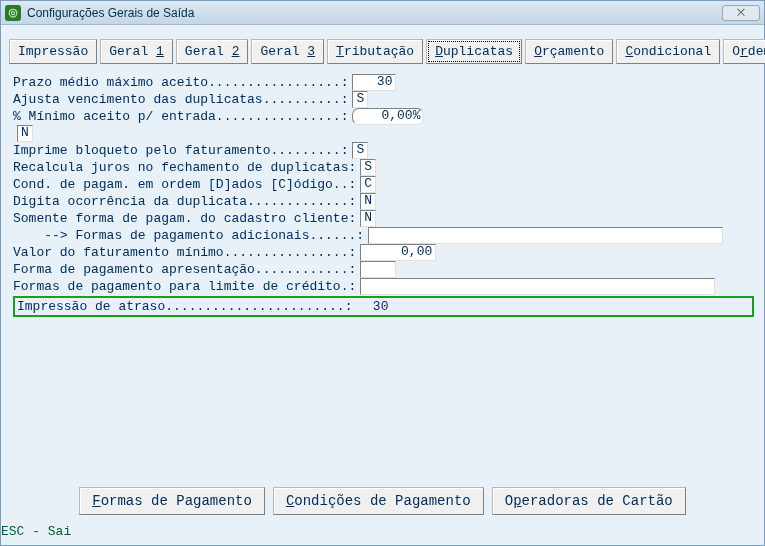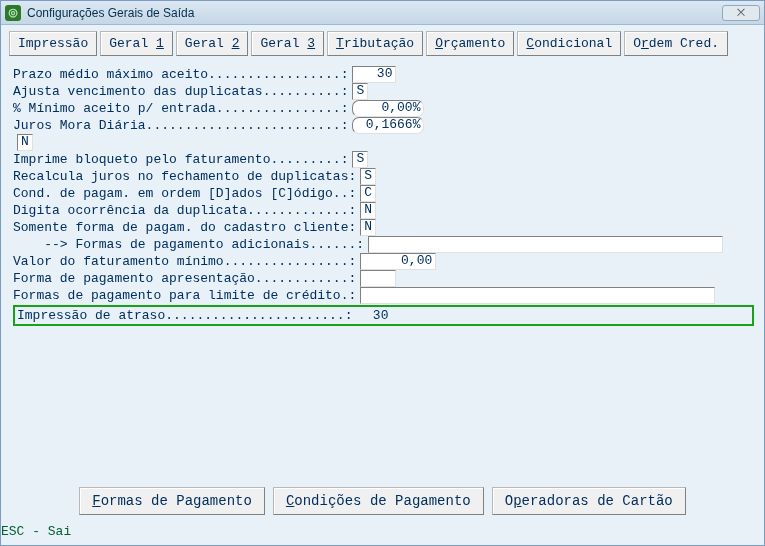--- a/index.html
+++ b/index.html
@@ -69,20 +69,21 @@
     border: 1px solid #b8b8b8;
     border-right-color: #808080;
     border-bottom-color: #808080;
     padding: 4px 8px;
     font-family: "Courier New", monospace;
     font-size: 13px;
     color: #003060;
     cursor: pointer;
     box-shadow: inset 1px 1px 0 #fff;
     white-space: nowrap;
+    margin-top: 8px;
   }
   .tab.active {
     outline: 1px dotted #000;
     outline-offset: -3px;
   }
   .tab u { text-decoration: underline; }
 
   .form-area {
     padding: 0 2px 0 4px;
     color: #003060;
@@ -170,45 +171,41 @@
     <span class="close">⨉</span>
   </div>
 
   <div class="content">
     <div class="tabs">
       <div class="tab"><span>Impressão</span></div>
       <div class="tab"><span>Geral </span><u>1</u></div>
       <div class="tab"><span>Geral </span><u>2</u></div>
       <div class="tab"><span>Geral </span><u>3</u></div>
       <div class="tab"><u>T</u><span>ributação</span></div>
+      <div class="tab active"><u>D</u><span>uplicatas</span></div>
       <div class="tab"><u>O</u><span>rçamento</span></div>
       <div class="tab"><u>C</u><span>ondicional</span></div>
       <div class="tab"><span>O</span><u>r</u><span>dem Cred.</span></div>
     </div>
 
     <div class="form-area">
       <div class="row">
         <span class="label">Prazo médio máximo aceito.................:</span>
         <span style="width:4px"></span>
         <span class="field num">30</span>
       </div>
       <div class="row">
         <span class="label">Ajusta vencimento das duplicatas..........:</span>
         <span style="width:4px"></span>
         <span class="field short1">S</span>
       </div>
       <div class="row">
         <span class="label">% Mínimo aceito p/ entrada................:</span>
         <span style="width:4px"></span>
         <span class="field pct">0,00%</span>
-      </div>
-      <div class="row">
-        <span class="label">Juros Mora Diária.........................:</span>
-        <span style="width:4px"></span>
-        <span class="field pct">0,1666%</span>
       </div>
       <div class="row">
         <span style="width:4px"></span>
         <span class="field short1">N</span>
       </div>
       <div class="row">
         <span class="label">Imprime bloqueto pelo faturamento.........:</span>
         <span style="width:4px"></span>
         <span class="field short1">S</span>
       </div>

